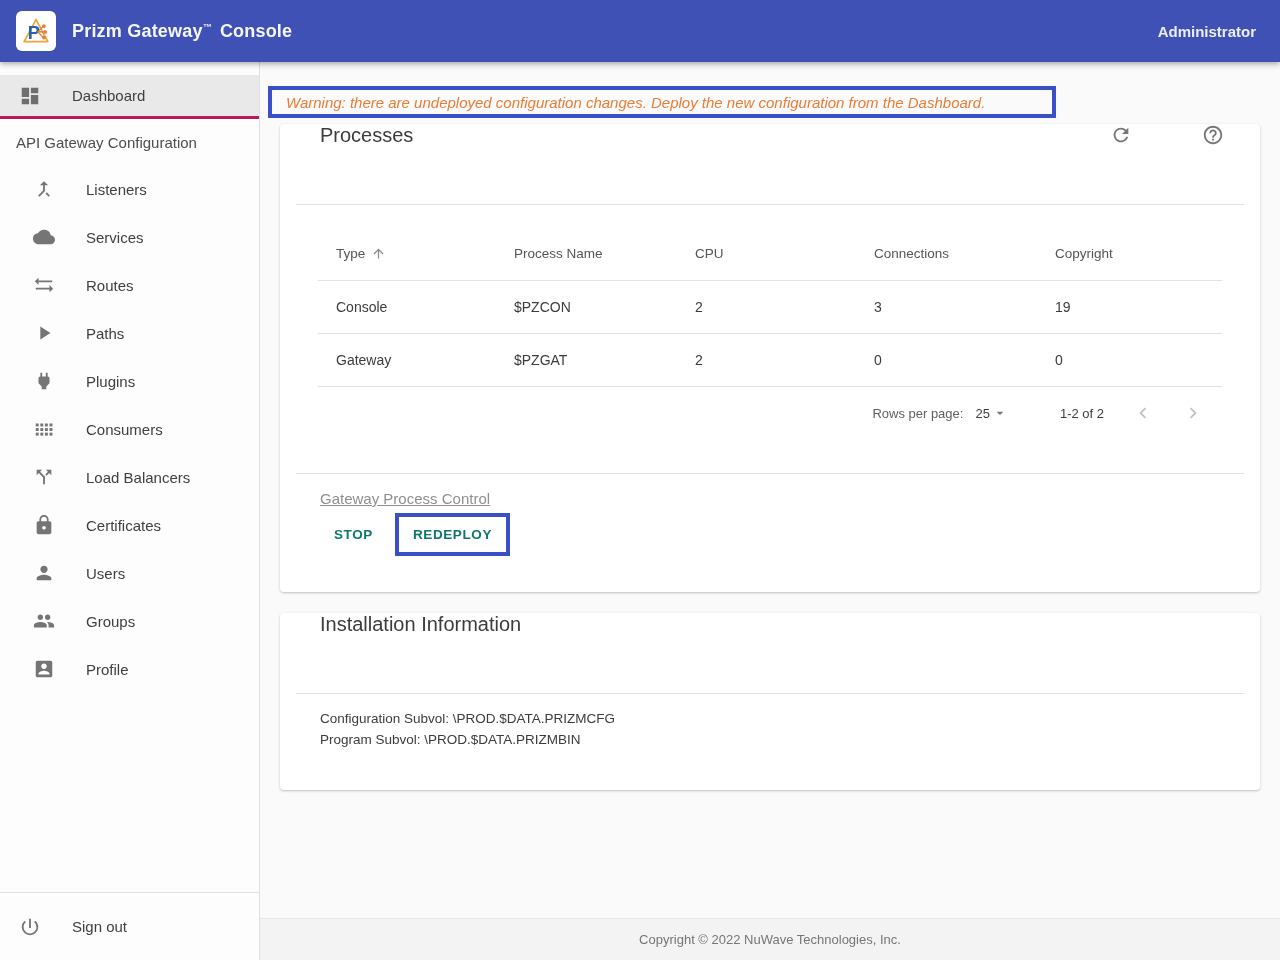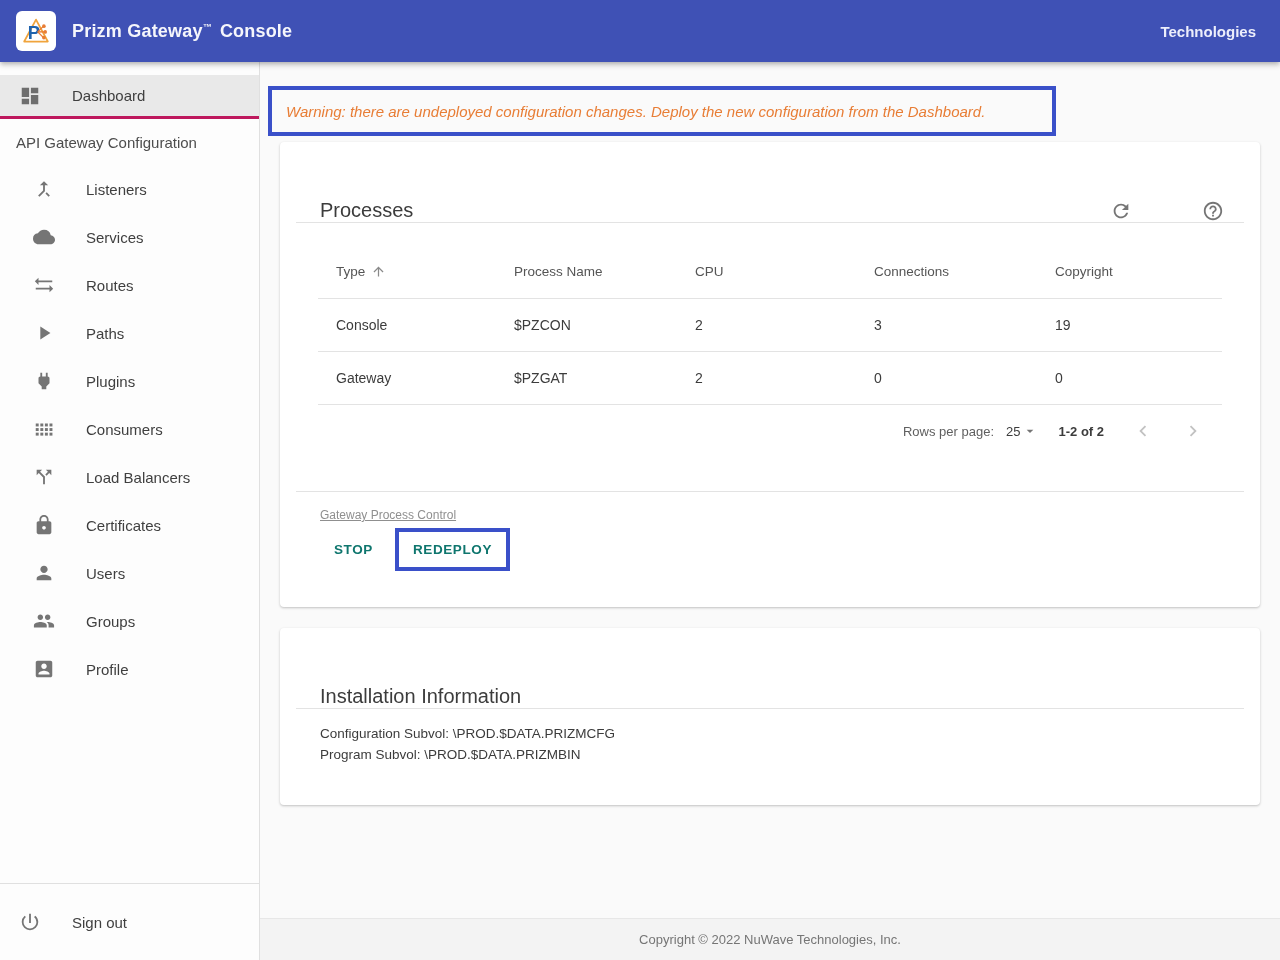--- a/index.html
+++ b/index.html
@@ -24,65 +24,65 @@
     border-right:1px solid #e0e0e0; display:flex; flex-direction:column; z-index:5; }
   .nav-item { display:flex; align-items:center; height:48px; cursor:pointer; color:#3f3f3f; font-size:15px; }
   .nav-item .nav-icon { display:flex; align-items:center; justify-content:center; width:24px; margin:0 30px 0 32px; }
   .nav-item .nav-icon svg { width:22px; height:22px; fill:#757575; }
   .nav-item.top-level { height:44px; margin-top:13px; border-bottom:3px solid #be185d; }
   .nav-item.top-level .nav-icon { margin:0 30px 0 18px; }
   .nav-item.active { background:#e9e9e9; }
   .nav-item.active .nav-icon svg { fill:#6e6e6e; }
   .nav-section { height:46px; display:flex; align-items:center; padding-left:16px; font-size:15px; color:#4d4d4d; }
   .sidebar-fill { flex:1; }
-  .signout { display:flex; align-items:center; height:77px; border-top:1px solid #e0e0e0; cursor:pointer;
+  .signout { display:flex; align-items:center; height:68px; border-top:1px solid #e0e0e0; cursor:pointer;
     color:#3f3f3f; font-size:15px; }
   .signout .nav-icon { display:flex; align-items:center; justify-content:center; width:24px; margin:0 30px 0 18px; }
   .signout .nav-icon svg { width:22px; height:22px; fill:#757575; }
 
   
   .main { position:absolute; top:62px; left:260px; width:1020px; height:898px; background:#fafafa;
     display:flex; flex-direction:column; overflow:hidden; }
 
-  .warning-banner { margin:24px 0 0 8px; width:788px; height:50px; border:4px solid #3a50c9;
+  .warning-banner { margin:24px 0 0 8px; width:788px; height:32px; border:4px solid #3a50c9;
     display:flex; align-items:center; padding-left:14px; flex:0 0 auto; }
   .warning-text { font-style:italic; font-size:15px; color:#e87d35; }
 
   .card { margin:0 20px; background:#fff; border-radius:4px;
     box-shadow:0 1px 3px rgba(0,0,0,.14), 0 1px 2px rgba(0,0,0,.1); flex:0 0 auto; }
   .card.processes { margin-top:6px; }
   .card.installation { margin-top:21px; }
 
-  .card-header { display:flex; align-items:flex-end; height:80px; padding:0 36px 0 40px;gap:44px; }
+  .card-header { display:flex; align-items:flex-start; height:80px; padding:0 36px 0 40px;gap:44px; }
   .card-title { font-size:20px; font-weight:normal; color:#3c3c3c; flex:1; }
   .icon-btn { background:none; border:none; cursor:pointer; margin-left:26px; padding:0; display:flex; }
   .icon-btn svg { width:22px; height:22px; fill:#757575; }
   .divider { border-bottom:1px solid #e3e3e3; }
   .inset16 { margin:0 16px; }
 
   .ptable { margin:0 38px; padding-top:22px; }
   .trow { display:grid; grid-template-columns:178px 181px 179px 181px 1fr; align-items:center;
     padding-left:18px; border-bottom:1px solid #e3e3e3; }
   .thead { height:54px; }
   .th { font-size:13.5px; color:#555; display:flex; align-items:center; cursor:pointer; }
   .th svg { width:15px; height:15px; fill:#8a8a8a; margin-left:6px; }
   .tdata { height:53px; }
   .td { font-size:14px; color:#3c3c3c; }
 
   .pagination { height:52px; display:flex; align-items:center; justify-content:flex-end;
     padding-right:56px; font-size:13px; color:#5f5f5f; }
   .pg-select { display:flex; align-items:center; margin-left:12px; cursor:pointer; color:#3c3c3c; }
   .pg-select svg { width:16px; height:16px; fill:#757575; margin-left:2px; }
-  .pg-range { margin-left:20px; color:#3c3c3c;font-weight:bold; }
+  .pg-range { margin-left:52px; color:#3c3c3c; }
   .pg-btn { background:none; border:none; padding:0; margin-left:28px; cursor:pointer; display:flex; }
   .pg-btn svg { width:22px; height:22px; fill:#c2c2c2; }
 
   .spacer34 { height:34px; }
   .control { padding:16px 40px 36px; }
-  .control-label { font-size:12px; color:#8f8f8f; text-decoration:underline; }
+  .control-label { font-size:15px; color:#8f8f8f; text-decoration:underline; }
   .control-buttons { display:flex; align-items:center; margin-top:6px; }
   .text-btn { background:none; border:none; cursor:pointer; font-family:"Liberation Sans",sans-serif;
     font-size:13.5px; font-weight:bold; letter-spacing:.6px; color:#0f766e; padding:10px 14px; border-radius:3px; }
   .annot-box { display:inline-flex; border:4px solid #3a50c9; margin-left:8px; }
 
   .install-body { padding:14px 40px 40px; }
   .install-line { font-size:13.5px; color:#3c3c3c; line-height:21px; }
 
   .main-fill { flex:1; }
   .footer { height:42px; background:#f3f3f3; border-top:1px solid #e7e7e7;
@@ -106,21 +106,21 @@
         </g>
         <g fill="#e87d35">
           <circle cx="25" cy="10.5" r="2.1"></circle>
           <circle cx="26.5" cy="17" r="2.1"></circle>
           <circle cx="25" cy="23.5" r="2.1"></circle>
         </g>
       </svg>
     </div>
     <div class="app-title"><span>Prizm Gateway</span><sup>™</sup><span class="suffix">Console</span></div>
     <div class="bar-spacer"></div>
-    <div class="user">Technologies</div>
+    <div class="user">Administrator</div>
   </header>
 
   <nav class="sidebar">
 
     <div class="nav-item top-level active">
       <span class="nav-icon">
         <svg viewBox="0 0 24 24">
             <path d="M3 13h8V3H3v10zm0 8h8v-6H3v6zm10 0h8V11h-8v10zm0-18v6h8V3h-8z"></path>
           </svg>
       </span>

